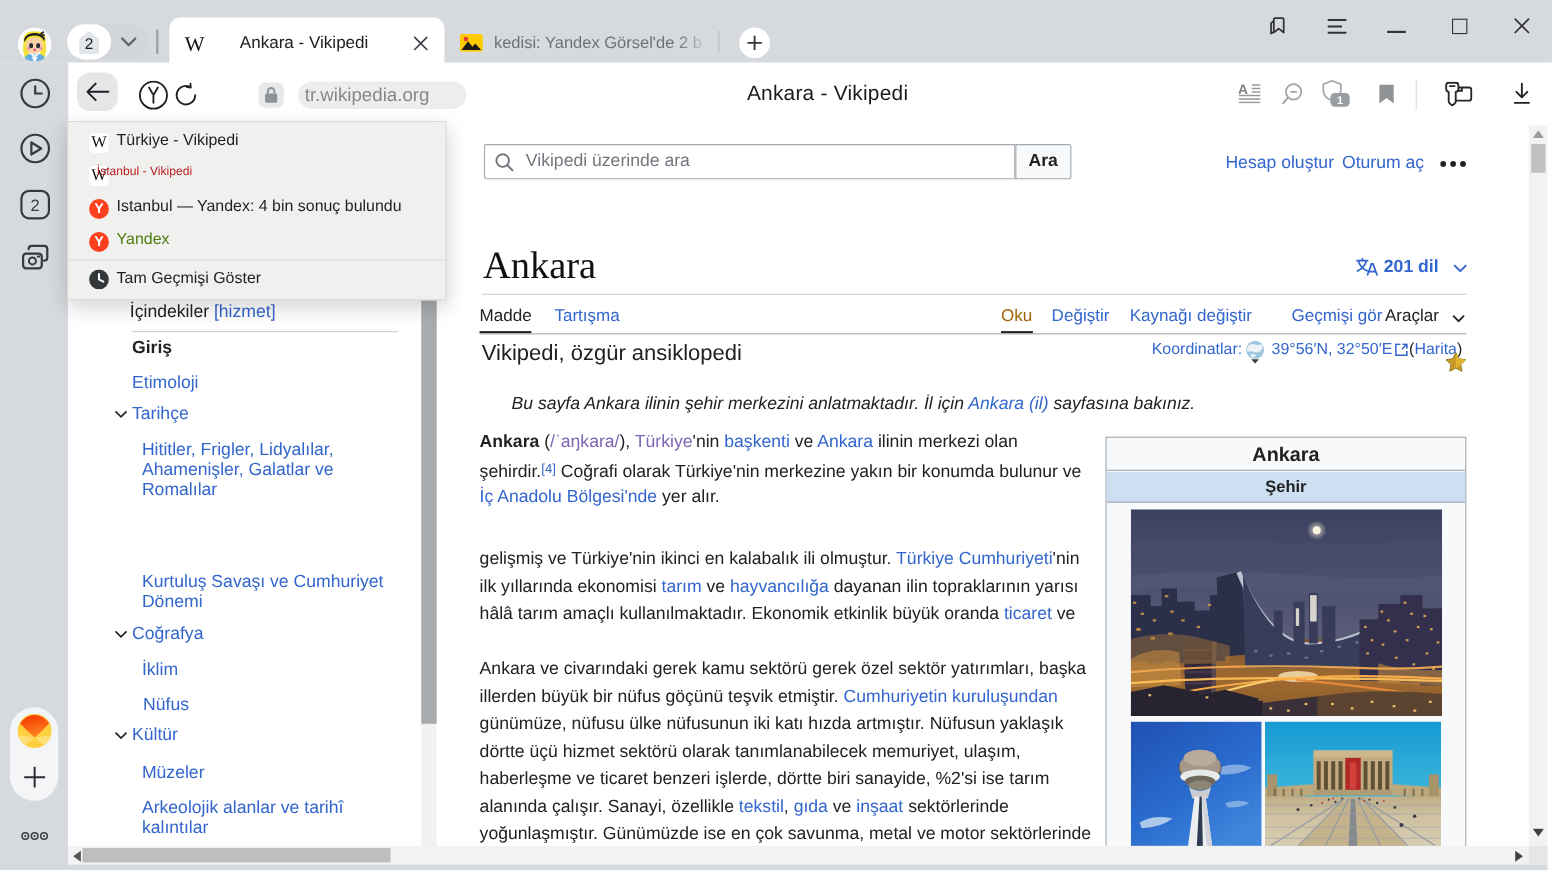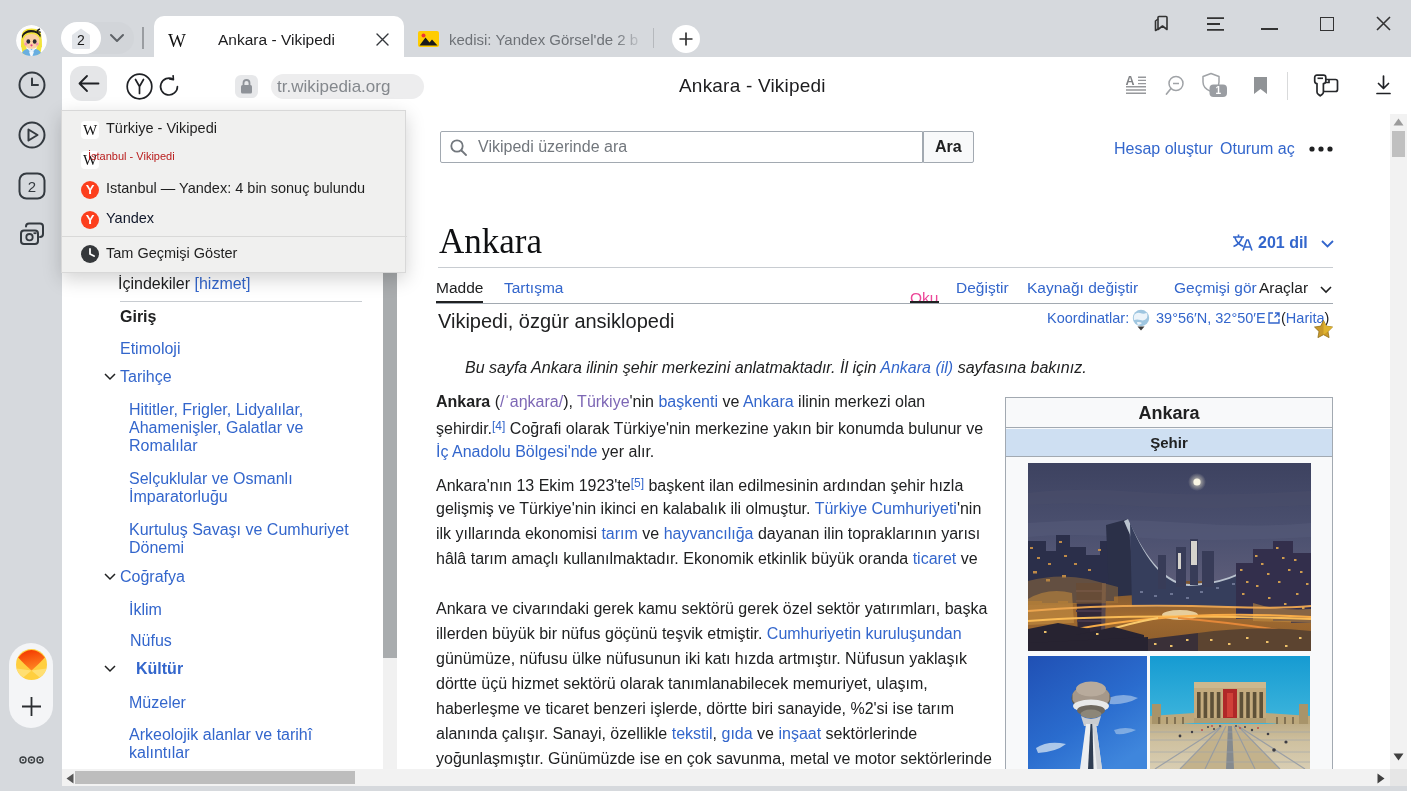--- a/index.html
+++ b/index.html
@@ -216,21 +216,21 @@
   <path d="M11 17.5 L14.8 7 L16.2 7 L20 17.5 M12.5 14 L18.5 14" stroke="#36c" stroke-width="1.6" fill="none"></path>
  </svg>
  <div class="a nw" style="left:1196px;top:120px;font-size:16px;font-weight:bold;"><a class="bl" style="color:#36c;margin-top:28px;">201 dil</a></div>
  <svg class="a" style="left:1259px;top:126px;" width="13" height="8" viewBox="0 0 13 8">
   <path d="M1 1 L6.5 6.5 L12 1" stroke="#36c" stroke-width="1.8" fill="none"></path>
  </svg>
 
  <div class="a nw" style="left:374px;top:165px;font-size:15.5px;color:#202122;">Madde</div>
  <div class="a" style="left:374px;top:187px;width:47px;height:2px;background:#202122;"></div>
  <div class="a nw" style="left:442px;top:165px;font-size:15.5px;"><a class="bl">Tartışma</a></div>
- <div class="a nw" style="left:848px;top:175px;font-size:15.5px;color:#ec4899;">Oku</div>
+ <div class="a nw" style="left:848px;top:165px;font-size:15.5px;color:#a16207;">Oku</div>
  <div class="a" style="left:848px;top:187px;width:29px;height:2px;background:#202122;"></div>
  <div class="a nw" style="left:894px;top:165px;font-size:15.5px;"><a class="bl">Değiştir</a></div>
  <div class="a nw" style="left:965px;top:165px;font-size:15.5px;"><a class="bl">Kaynağı değiştir</a></div>
  <div class="a nw" style="left:1097px;top:165px;font-size:15.5px;margin-left:15px;"><a class="bl">Geçmişi gör</a></div>
  <div class="a nw" style="left:1197px;top:165px;font-size:15.5px;color:#202122;">Araçlar</div>
  <svg class="a" style="left:1258px;top:172px;" width="12" height="8" viewBox="0 0 12 8">
   <path d="M1 1 L6 6 L11 1" stroke="#202122" stroke-width="1.6" fill="none"></path>
  </svg>
  <div class="a" style="left:374px;top:189px;width:897px;height:1px;background:#a2a9b1;"></div>
 
@@ -252,53 +252,51 @@
   <path d="M10.5 0.5 L13.6 6.8 L20.5 7.8 L15.5 12.7 L16.7 19.6 L10.5 16.3 L4.3 19.6 L5.5 12.7 L0.5 7.8 L7.4 6.8 Z" fill="#c9992a" stroke="#8a6a14" stroke-width="0.8"></path>
   <path d="M10.5 0.5 L13.6 6.8 L20.5 7.8 L15.5 12.7 L10.5 16.3 Z" fill="#e0b42e"></path>
  </svg>
 
  <div class="a nw txt" style="left:374px;top:275px;"><b>Ankara</b> (<a class="vl">/ˈaŋkara/</a>), <a class="vl">Türkiye</a>'nin <a class="bl">başkenti</a> ve <a class="bl">Ankara</a> ilinin merkezi olan</div>
 
  <div class="a nw" style="left:403px;top:245px;font-size:16px;font-style:italic;color:#202122;">Bu sayfa Ankara ilinin şehir merkezini anlatmaktadır. İl için <a class="bl">Ankara (il)</a> sayfasına bakınız.</div>
  <div class="a nw txt" style="left:374px;top:300px;">şehirdir.<a class="bl" style="font-size:12px;vertical-align:4px;">[4]</a> Coğrafi olarak Türkiye'nin merkezine yakın bir konumda bulunur ve</div>
  <div class="a nw txt" style="left:374px;top:325px;"><a class="bl">İç Anadolu Bölgesi'nde</a> yer alır.</div>
 
- <div class="a nw txt" style="left:374px;top:357px;">Ankara'nın 13 Ekim 1923'te<a class="bl" style="font-size:12px;vertical-align:4px;">[5]</a> başkent ilan edilmesinin ardından şehir hızla</div>
  <div class="a nw txt" style="left:374px;top:382px;">gelişmiş ve Türkiye'nin ikinci en kalabalık ili olmuştur. <a class="bl">Türkiye Cumhuriyeti</a>'nin</div>
  <div class="a nw txt" style="left:374px;top:407px;">ilk yıllarında ekonomisi <a class="bl">tarım</a> ve <a class="bl">hayvancılığa</a> dayanan ilin topraklarının yarısı</div>
  <div class="a nw txt" style="left:374px;top:432px;">hâlâ tarım amaçlı kullanılmaktadır. Ekonomik etkinlik büyük oranda <a class="bl">ticaret</a> ve</div>
  <div class="a nw txt" style="left:374px;top:482px;">Ankara ve civarındaki gerek kamu sektörü gerek özel sektör yatırımları, başka</div>
  <div class="a nw txt" style="left:374px;top:507px;">illerden büyük bir nüfus göçünü teşvik etmiştir. <a class="bl">Cumhuriyetin kuruluşundan</a></div>
  <div class="a nw txt" style="left:374px;top:532px;">günümüze, nüfusu ülke nüfusunun iki katı hızda artmıştır. Nüfusun yaklaşık</div>
  <div class="a nw txt" style="left:374px;top:557px;">dörtte üçü hizmet sektörü olarak tanımlanabilecek memuriyet, ulaşım,</div>
  <div class="a nw txt" style="left:374px;top:582px;">haberleşme ve ticaret benzeri işlerde, dörtte biri sanayide, %2'si ise tarım</div>
  <div class="a nw txt" style="left:374px;top:607px;">alanında çalışır. Sanayi, özellikle <a class="bl">tekstil</a>, <a class="bl">gıda</a> ve <a class="bl">inşaat</a> sektörlerinde</div>
  <div class="a nw txt" style="left:374px;top:632px;">yoğunlaşmıştır. Günümüzde ise en çok savunma, metal ve motor sektörlerinde</div>
 
  <div class="a nw" style="left:56px;top:161px;font-size:16px;color:#202122;">İçindekiler <a class="bl">[hizmet]</a></div>
  <div class="a" style="left:58px;top:187px;width:242px;height:1px;background:#c8ccd1;"></div>
  <div class="a nw" style="left:58px;top:194px;font-size:16px;font-weight:bold;color:#202122;">Giriş</div>
  <div class="a nw" style="left:58px;top:226px;font-size:16px;"><a class="bl">Etimoloji</a></div>
  <svg class="a" style="left:42px;top:259px;" width="12" height="8" viewBox="0 0 12 8">
       <path d="M1 1 L6 6 L11 1" stroke="#202122" stroke-width="1.5" fill="none"></path>
     </svg>
  <div class="a nw" style="left:58px;top:254px;font-size:16px;"><a class="bl">Tarihçe</a></div>
  <div class="a" style="left:67px;top:287px;width:185px;font-size:16px;line-height:18px;"><a class="bl">Hititler, Frigler, Lidyalılar, Ahamenişler, Galatlar ve Romalılar</a></div>
- <div class="a" style="left:67px;top:356px;width:185px;font-size:16px;line-height:18px;"><a class="bl">Selçuklular ve Osmanlı İmparatorluğu</a></div>
  <div class="a" style="left:67px;top:407px;width:228px;font-size:16px;line-height:18px;"><a class="bl">Kurtuluş Savaşı ve Cumhuriyet Dönemi</a></div>
  <svg class="a" style="left:42px;top:459px;" width="12" height="8" viewBox="0 0 12 8">
       <path d="M1 1 L6 6 L11 1" stroke="#202122" stroke-width="1.5" fill="none"></path>
     </svg>
  <div class="a nw" style="left:58px;top:454px;font-size:16px;"><a class="bl">Coğrafya</a></div>
  <div class="a nw" style="left:67px;top:487px;font-size:16px;"><a class="bl">İklim</a></div>
  <div class="a nw" style="left:68px;top:518px;font-size:16px;"><a class="bl">Nüfus</a></div>
  <svg class="a" style="left:42px;top:551px;" width="12" height="8" viewBox="0 0 12 8">
       <path d="M1 1 L6 6 L11 1" stroke="#202122" stroke-width="1.5" fill="none"></path>
     </svg>
- <div class="a nw" style="left:74px;top:546px;font-size:16px;font-weight:bold;"><a class="bl">Kültür</a></div>
+ <div class="a nw" style="left:58px;top:546px;font-size:16px;"><a class="bl">Kültür</a></div>
  <div class="a nw" style="left:67px;top:580px;font-size:16px;"><a class="bl">Müzeler</a></div>
  <div class="a" style="left:67px;top:612px;width:195px;font-size:16px;line-height:18px;"><a class="bl">Arkeolojik alanlar ve tarihî kalıntılar</a></div>
 
  <div class="a" style="left:321px;top:0;width:14px;height:655px;background:#f1f1f1;"></div>
  <div class="a" style="left:321px;top:159px;width:14px;height:385px;background:#a9acae;"></div>
 
  <div class="a" style="left:943px;top:283px;width:328px;height:380px;background:#f8f9fa;border:1px solid #a2a9b1;"></div>
  <div class="a" style="left:944px;top:284px;width:326px;height:30px;border-bottom:1px solid #a2a9b1;text-align:center;font-size:18px;font-weight:bold;color:#202122;line-height:30px;">Ankara</div>
  <div class="a" style="left:944px;top:315px;width:326px;height:28px;background:#cedff2;border-bottom:1px solid #a2a9b1;text-align:center;font-size:15px;font-weight:bold;color:#202122;line-height:28px;">Şehir</div>
 
@@ -557,20 +555,20 @@
 <div class="a" style="left:1407px;top:57px;width:4px;height:734px;background:#fff;"></div>
 
 <div class="a" id="menu" style="left:61px;top:110px;width:345px;height:163px;background:#f0f0ef;border:1px solid #d8d8d8;box-shadow:0 6px 18px rgba(0,0,0,0.18);">
  <div class="a" style="left:19px;top:10px;width:18px;height:18px;background:#fff;border-radius:4px;text-align:center;font-family:'Liberation Serif',serif;font-size:15px;line-height:18px;color:#111;">W</div>
  <div class="a nw" style="left:44px;top:9px;font-size:14.5px;color:#1f1f1f;">Türkiye - Vikipedi</div>
  <div class="a" style="left:19px;top:40px;width:18px;height:18px;background:#fff;border-radius:4px;text-align:center;font-family:'Liberation Serif',serif;font-size:15px;line-height:18px;color:#111;">W</div>
  <div class="a nw" style="left:26px;top:39px;font-size:11px;color:#b91c1c;">İstanbul - Vikipedi</div>
  <div class="a" style="left:19px;top:70px;width:18px;height:18px;background:#fc3f1d;border-radius:50%;text-align:center;font-size:13px;font-weight:bold;line-height:18px;color:#fff;">Y</div>
  <div class="a nw" style="left:44px;top:69px;font-size:14.5px;color:#1f1f1f;">Istanbul — Yandex: 4 bin sonuç bulundu</div>
  <div class="a" style="left:19px;top:100px;width:18px;height:18px;background:#fc3f1d;border-radius:50%;text-align:center;font-size:13px;font-weight:bold;line-height:18px;color:#fff;">Y</div>
- <div class="a nw" style="left:44px;top:99px;font-size:14.5px;color:#0f172a;">Yandex</div>
+ <div class="a nw" style="left:44px;top:99px;font-size:14.5px;color:#4d7c0f;">Yandex</div>
  <div class="a" style="left:0;top:125px;width:345px;height:1px;background:#d9d9d8;"></div>
  <svg class="a" style="left:19px;top:134px;" width="18" height="18" viewBox="0 0 18 18">
   <circle cx="9" cy="9" r="9" fill="#35383b"></circle>
   <path d="M9 4 L9 9 L13 11" stroke="#fff" stroke-width="1.8" fill="none" stroke-linecap="round"></path>
  </svg>
  <div class="a nw" style="left:44px;top:134px;font-size:14.5px;color:#1f1f1f;">Tam Geçmişi Göster</div>
 </div>
 
 </body></html>

